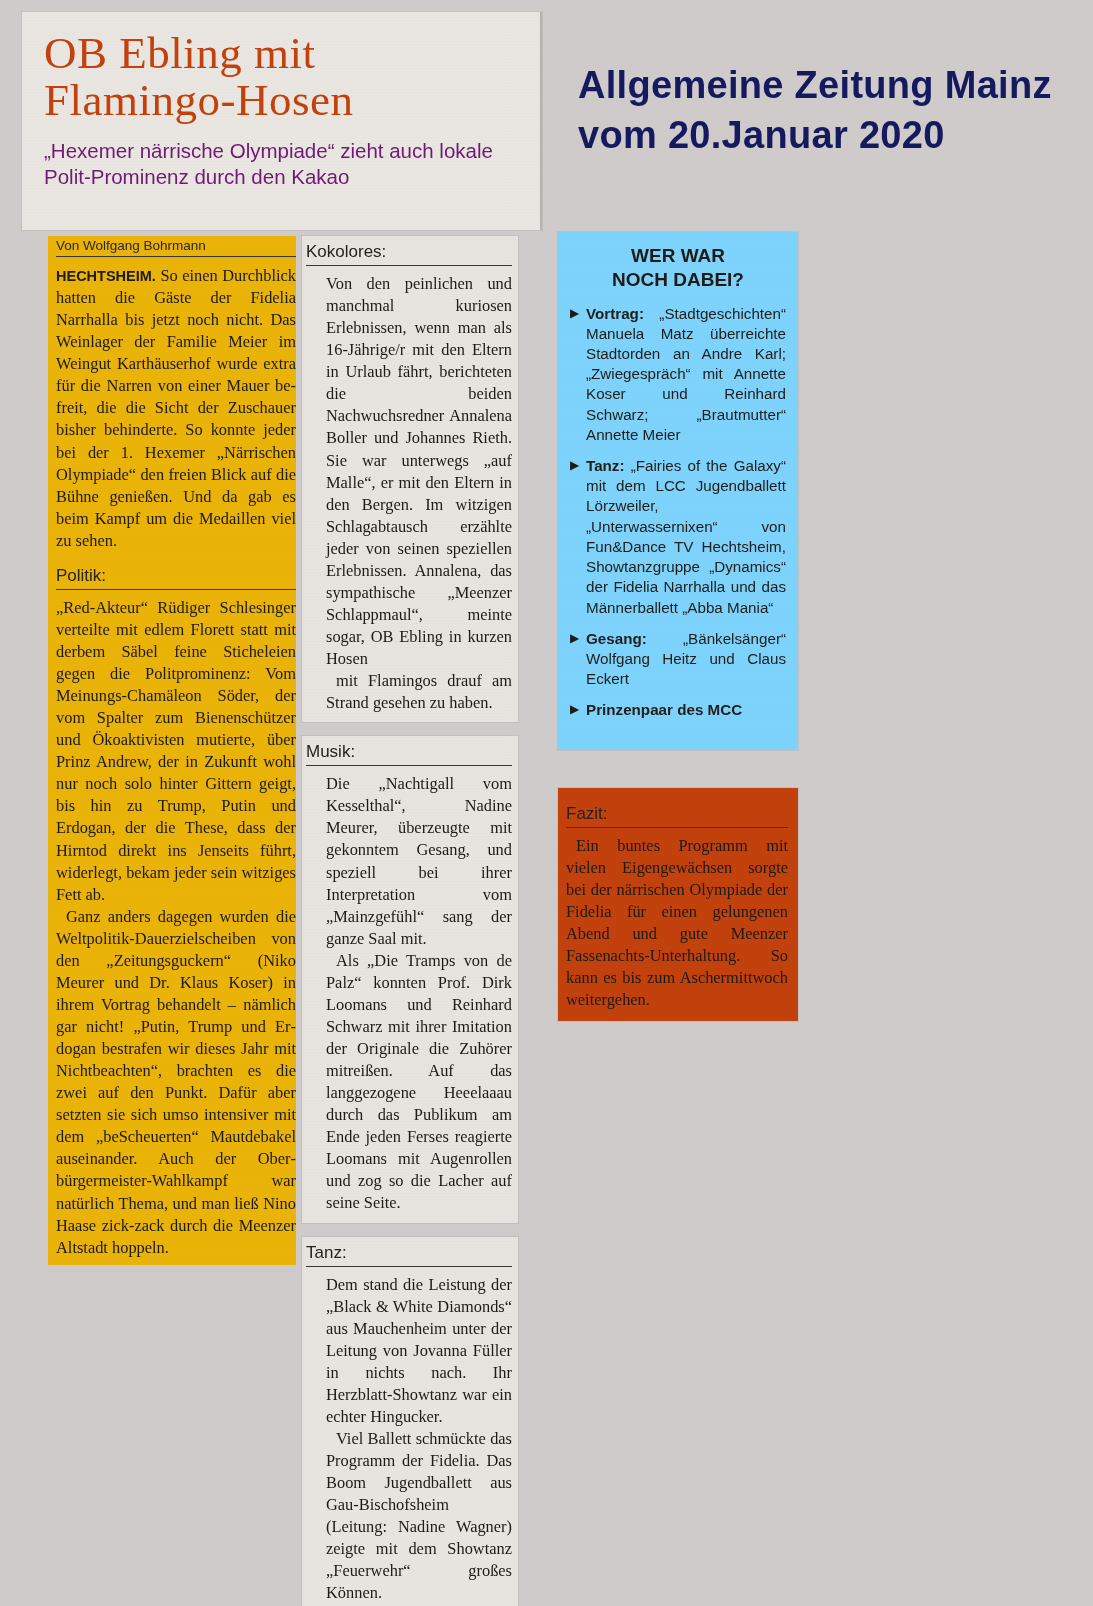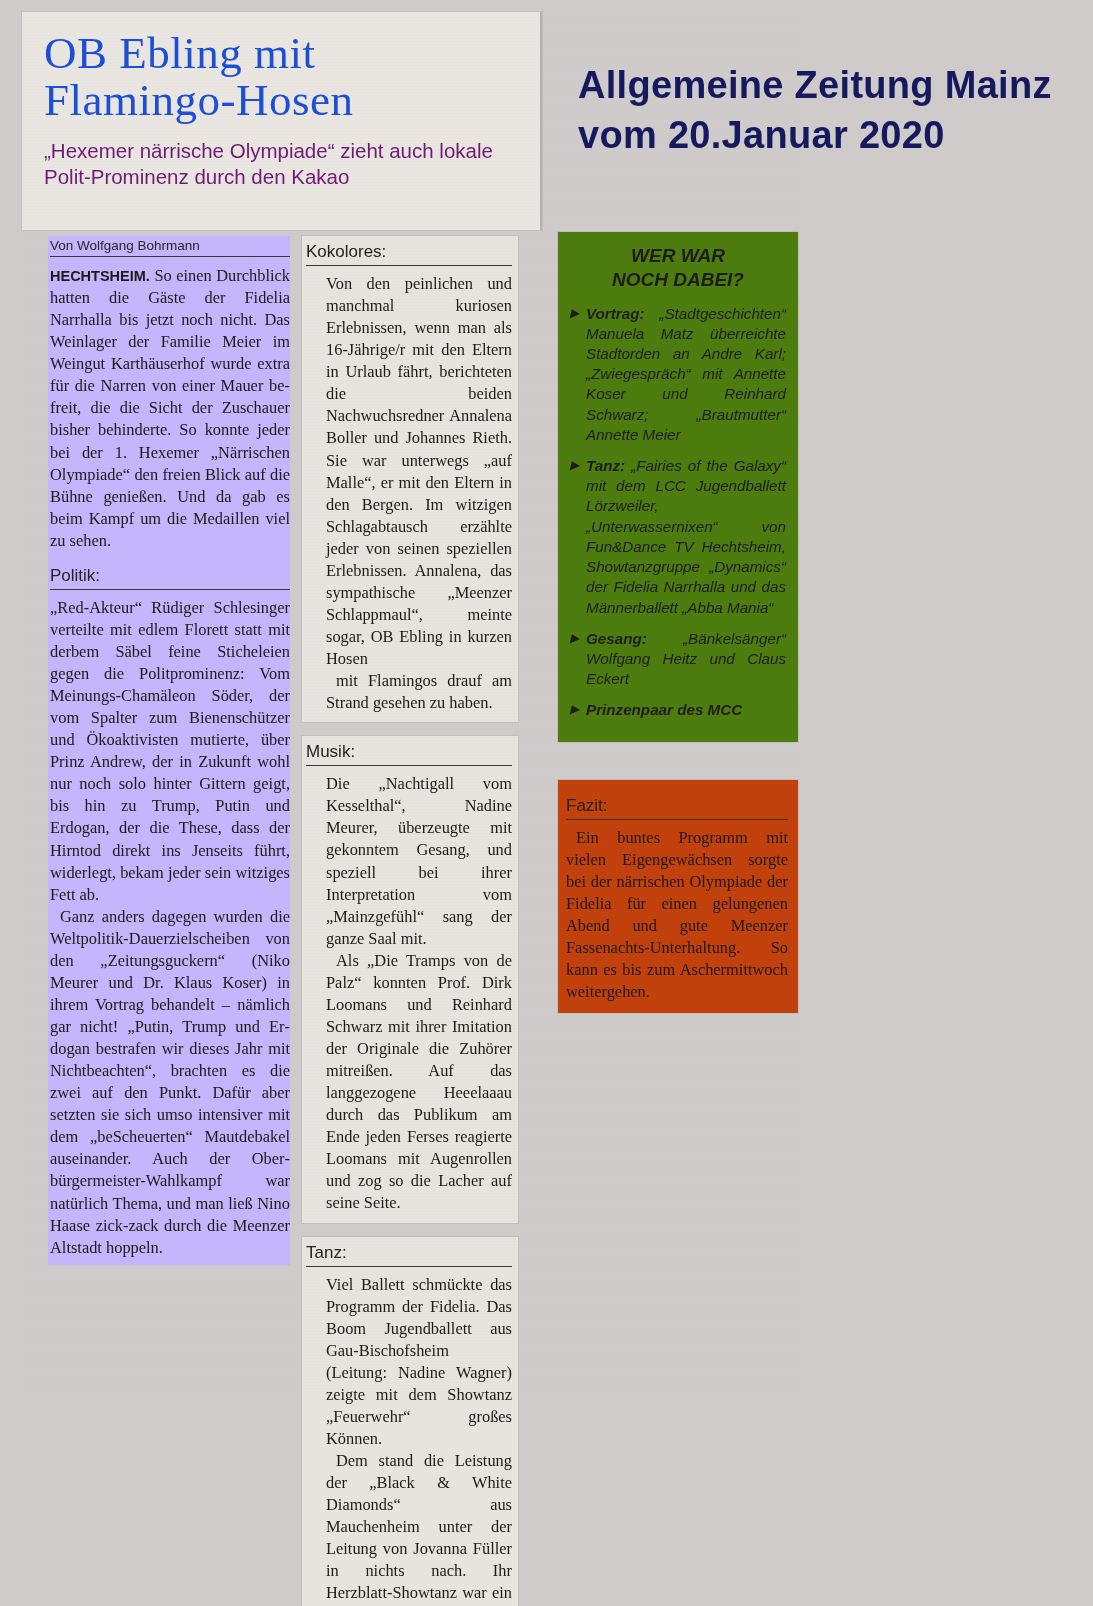--- a/index.html
+++ b/index.html
@@ -54,21 +54,21 @@
     content:"";
     position:absolute; right:0; top:0; bottom:0; width:2px;
     background:rgba(0,0,0,0.22);
   }
   .headline {
     margin: 0;
     padding: 18px 16px 0 22px;
     font-family: "Liberation Serif", serif;
     font-size: 45px;
     line-height: 1.04;
-    color: #1d4ed8;
+    color: #c2410c;
     font-weight: 400;
     letter-spacing: 0.5px;
   }
   .headline .l2 { display:block; }
   .subhead {
     margin: 14px 0 8px 0;
     padding: 0 14px 0 22px;
     font-family: "Liberation Sans", sans-serif;
     font-size: 20.5px;
     line-height: 1.28;
@@ -87,22 +87,22 @@
     text-align: justify;
     text-justify: inter-word;
     hyphens: manual;
   }
 
   
   #col-1 {
     left: 38px;
     top: 228px;
     width: 240px;
-    background: #c4b5fd;
-    padding: 2px 0 6px 2px;
+    background: #eab308;
+    padding: 2px 0 6px 8px;
   }
   .byline {
     font-family: "Liberation Sans", sans-serif;
     font-size: 13.5px;
     color: #2a2724;
     padding-bottom: 3px;
     border-bottom: 1.4px solid #3a3633;
     margin-bottom: 8px;
   }
   #col-1 p {
@@ -129,24 +129,23 @@
     margin-bottom: 14px;
     box-shadow: 0 0 0 1px rgba(0,0,0,0.06);
   }
   .box .sec-head { margin-top: 4px; }
   #col-2 p { font-size: 16.4px; line-height: 1.345; margin-left: 20px; }
   #col-2 p + p { text-indent: 10px; }
 
   
   #col-3 { left: 548px; top: 224px; width: 240px; }
   #wer-war {
-    background: #4d7c0f;
-    padding: 12px 12px 10px 12px;
+    background: #7dd3fc;
+    padding: 12px 12px 18px 12px;
     box-shadow: 0 0 0 1px rgba(0,0,0,0.06);
-    font-style: italic;
   }
   .ww-title {
     font-family: "Liberation Sans", sans-serif;
     font-size: 19px;
     font-weight: 700;
     text-align: center;
     line-height: 1.25;
     color: #1e1b18;
     margin-bottom: 12px;
   }
@@ -217,22 +216,22 @@
     </div>
 
     <div class="box">
       <div class="sec-head">Musik:</div>
       <p>Die „Nachtigall vom Kessel­thal“, Nadine Meurer, über­zeugte mit gekonntem Ge­sang, und speziell bei ihrer Interpretation vom „Mainzge­fühl“ sang der ganze Saal mit.</p>
       <p>Als „Die Tramps von de Palz“ konnten Prof. Dirk Loo­mans und Reinhard Schwarz mit ihrer Imitation der Origi­nale die Zuhörer mitreißen. Auf das langgezogene Heee­laaau durch das Publikum am Ende jeden Ferses reagierte Loomans mit Augenrollen und zog so die Lacher auf seine Seite.</p>
     </div>
 
     <div class="box">
       <div class="sec-head">Tanz:</div>
+      <p>Dem stand die Leistung der „Black &amp; White Diamonds“ aus Mauchenheim unter der Leitung von Jovanna Füller in nichts nach. Ihr Herzblatt-Showtanz war ein echter Hin­gucker.</p>
       <p>Viel Ballett schmückte das Programm der Fidelia. Das Boom Jugendballett aus Gau-Bischofsheim (Leitung: Nadi­ne Wagner) zeigte mit dem Showtanz „Feuerwehr“ großes Können.</p>
-      <p>Dem stand die Leistung der „Black &amp; White Diamonds“ aus Mauchenheim unter der Leitung von Jovanna Füller in nichts nach. Ihr Herzblatt-Showtanz war ein echter Hin­gucker.</p>
     </div>
   </div>
 
   <div class="col" id="col-3">
     <div id="wer-war">
       <div class="ww-title">
         <div>WER WAR</div>
         <div>NOCH DABEI?</div>
       </div>
 

